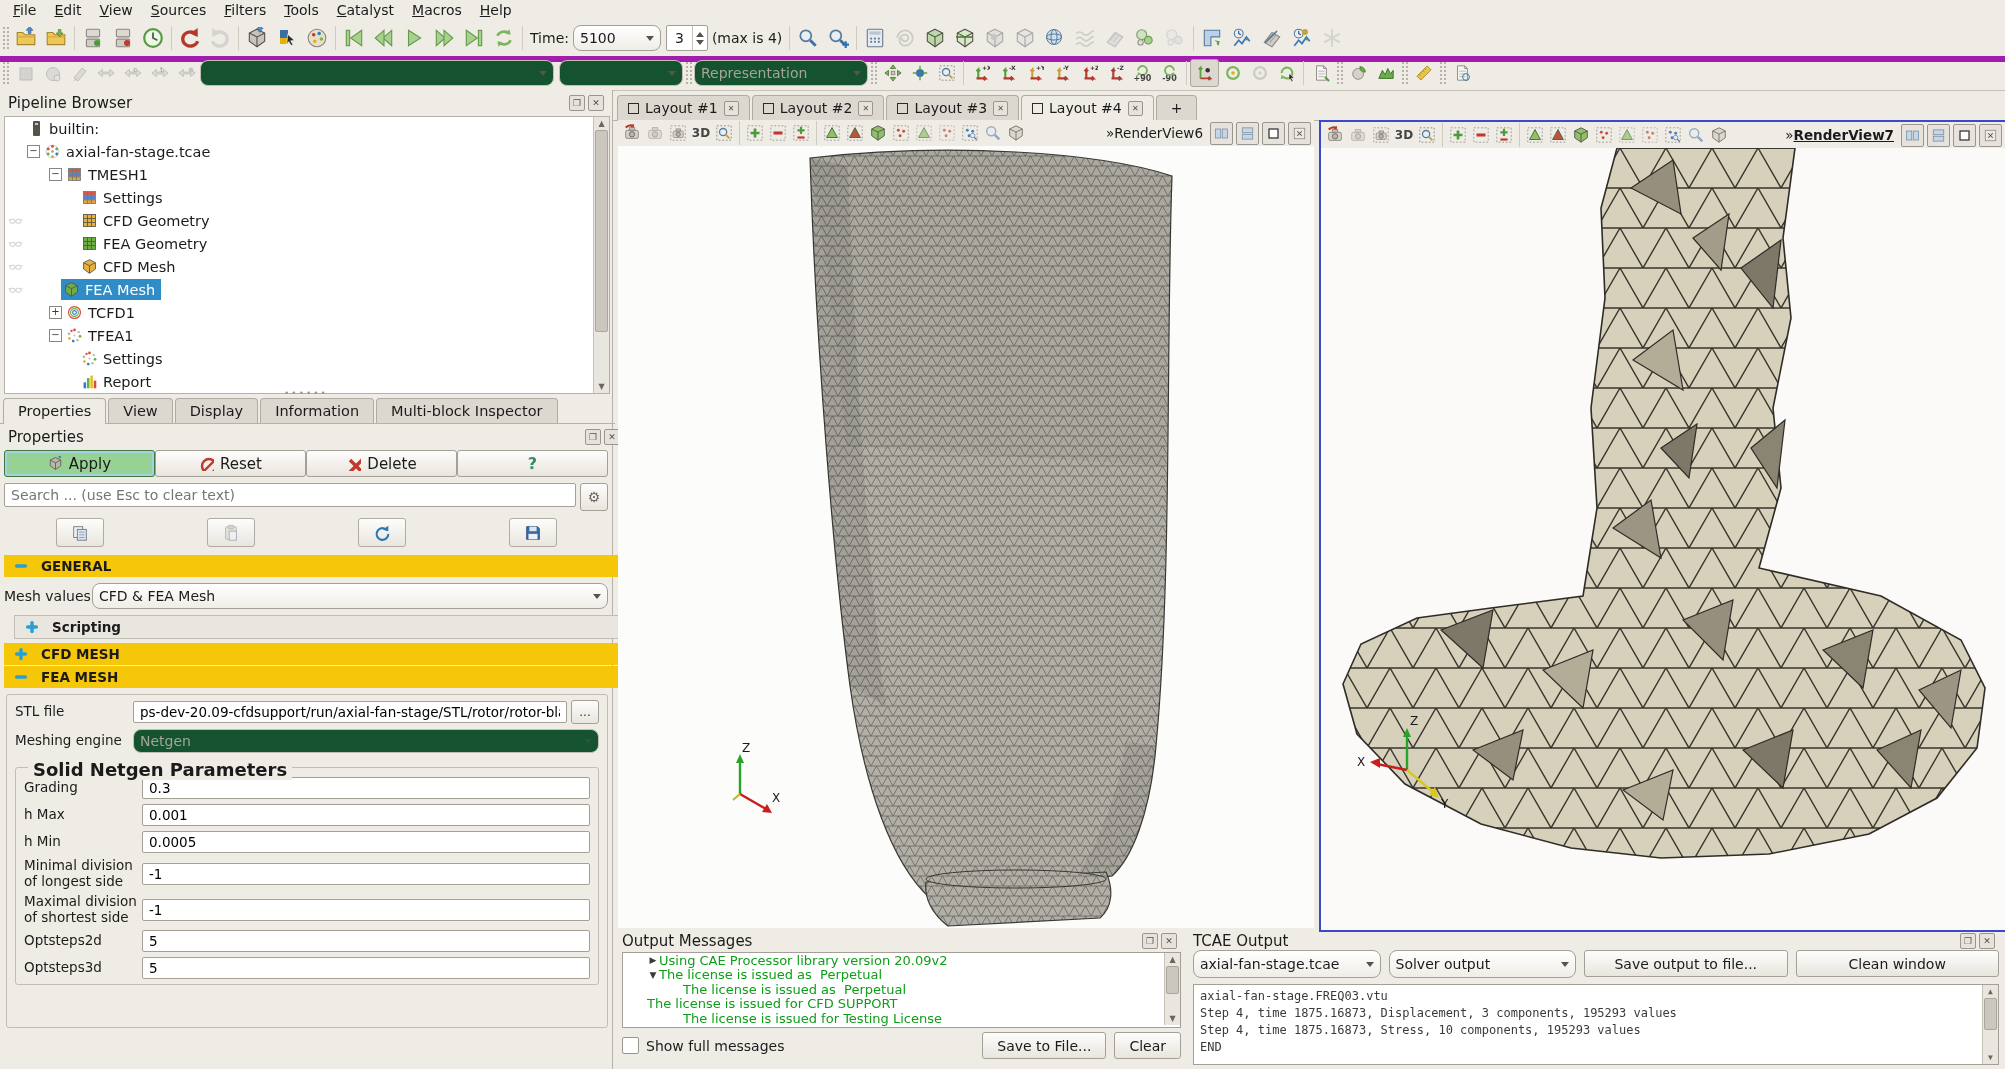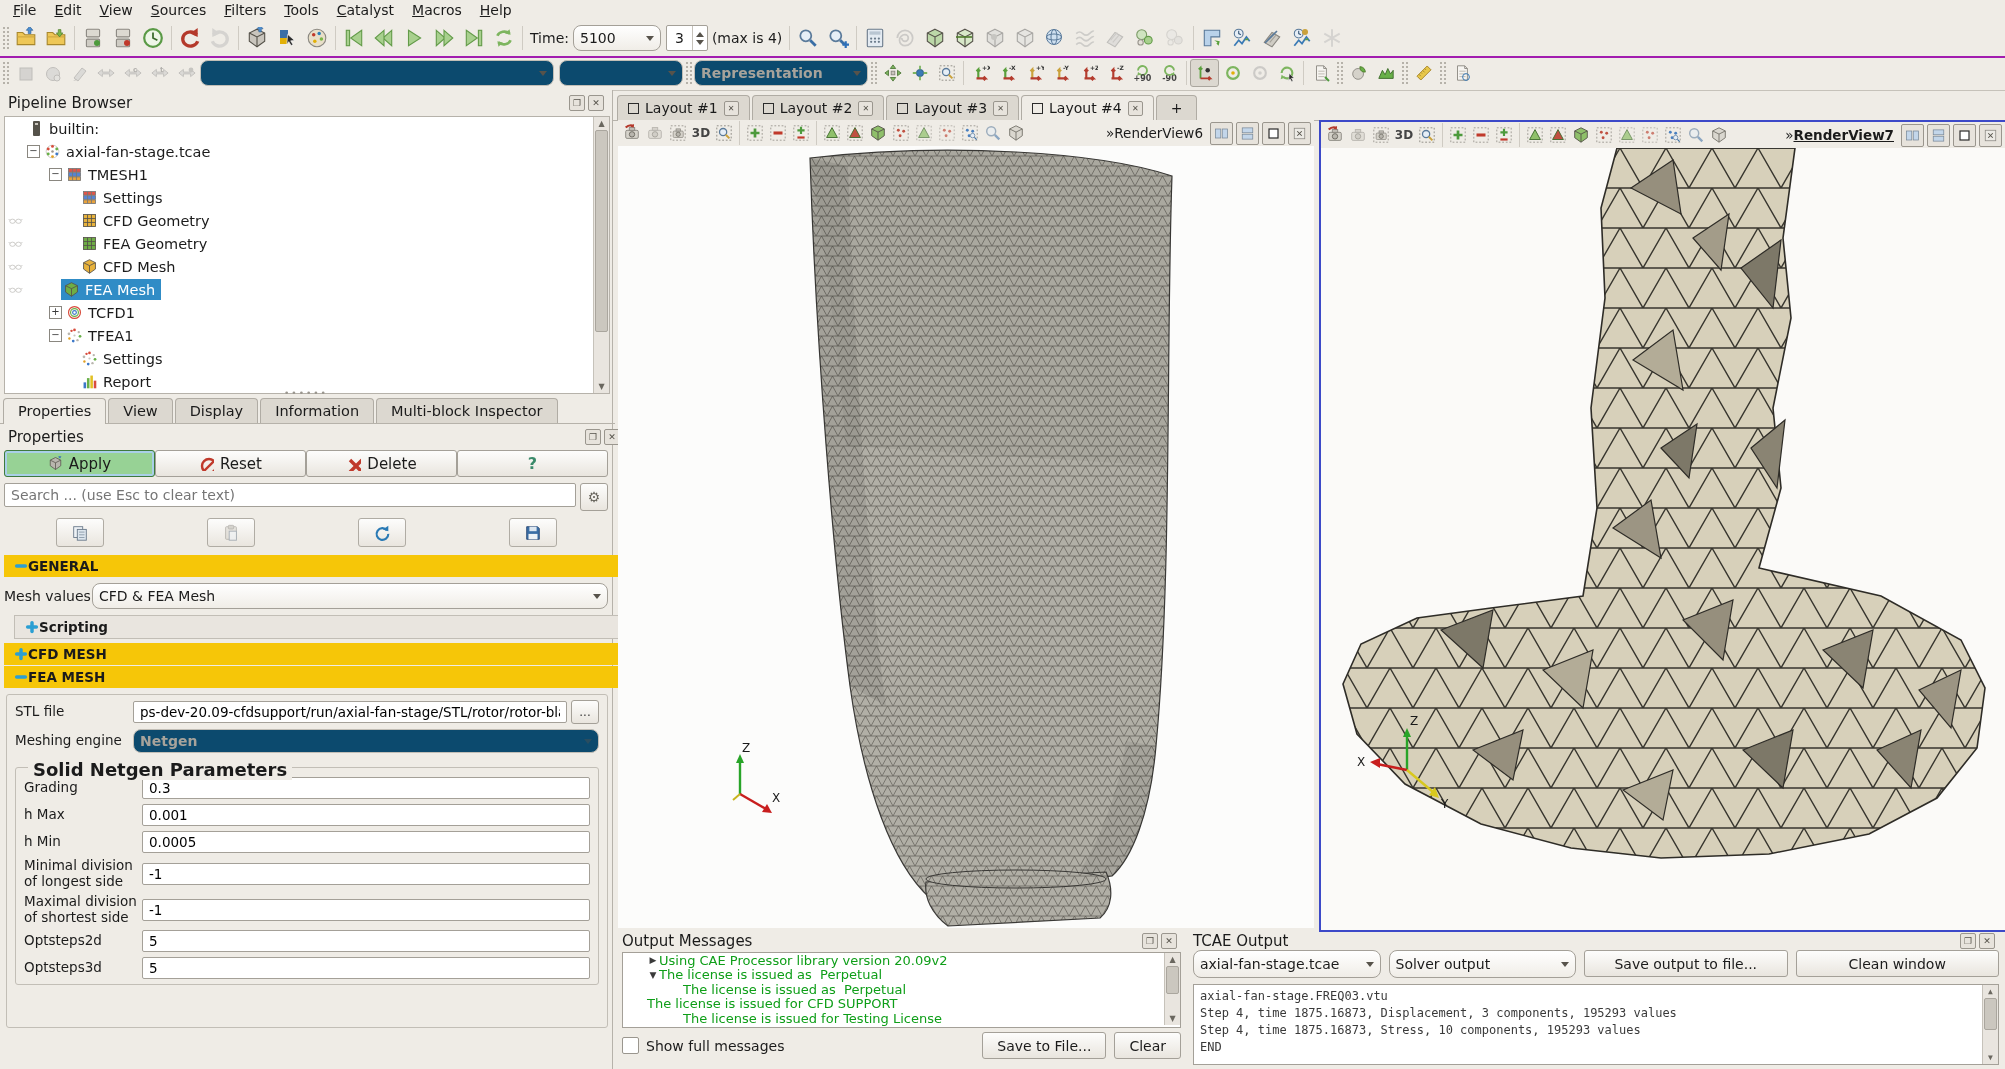--- a/index.html
+++ b/index.html
@@ -3,35 +3,35 @@
 <meta charset="utf-8">
 <style>
   html,body{margin:0;padding:0;background:#d8d4cc;}
   #root{position:relative;width:2005px;height:1069px;background:#efece6;overflow:hidden;
         font-family:"DejaVu Sans","Liberation Sans",sans-serif;font-size:14px;color:#1b1b1b;}
   .abs{position:absolute}
   
   #menubar{left:0;top:0;width:100%;height:20px;display:flex;align-items:center;padding-left:4px;background:#efece6;}
   .mi{display:inline-block;padding:1px 9px;font-size:14px;}
   .mi::first-letter{text-decoration:underline;}
-  #tb1{left:0;top:20px;width:100%;height:36px;display:flex;align-items:center;border-bottom:2px solid #a21caf;}
+  #tb1{left:0;top:20px;width:100%;height:36px;display:flex;align-items:center;border-bottom:6px solid #a21caf;}
   #tb2{left:0;top:56px;width:100%;height:34px;display:flex;align-items:center;border-bottom:1px solid #c6c2ba;}
   .tb{width:30px;height:30px;display:flex;align-items:center;justify-content:center;flex:0 0 auto;border-radius:3px;}
   .tb2{width:27px;height:26px;}
   .tb.pressed{background:#dcd8d0;border:1px solid #aaa69e;}
   .tb.dis{opacity:.45;filter:grayscale(1);}
   .sep{width:1px;height:24px;background:#cfcbc3;margin:0 3px;flex:0 0 auto;}
   .grip{width:7px;height:24px;flex:0 0 auto;margin:0 2px;
         background:radial-gradient(circle,#b6b2aa 1px,transparent 1.3px);background-size:4px 4px;}
   .i{width:22px;height:22px;}  .is{width:18px;height:18px;}  .iss{width:15px;height:15px;}
   .lbl{font-size:14px;padding:0 4px;white-space:nowrap;}
   .combo{height:24px;border:1px solid #a4a098;border-radius:8px;background:linear-gradient(#ffffff,#f0ede7);
          display:flex;align-items:center;padding:0 6px;font-size:14px;gap:6px;}
   .combo .car{margin-left:auto;width:0;height:0;border-left:4px solid transparent;border-right:4px solid transparent;border-top:5px solid #57534b;}
-  .combo.dis{color:#a7a39b;background:#0c4a6e;border-color:#c2beb6;font-weight:bold;}
+  .combo.dis{color:#a7a39b;background:#14532d;border-color:#c2beb6;}
   .spin{height:24px;border:1px solid #a4a098;border-radius:2px;background:#fff;display:flex;align-items:center;}
   .spin .val{padding:0 8px;font-size:14px;}
   .spin .arrs{display:flex;flex-direction:column;border-left:1px solid #c6c2ba;height:100%;justify-content:center;padding:0 3px;gap:3px;}
   .uarr{width:0;height:0;border-left:4px solid transparent;border-right:4px solid transparent;border-bottom:5px solid #57534b;}
   .darr{width:0;height:0;border-left:4px solid transparent;border-right:4px solid transparent;border-top:5px solid #57534b;}
   .subtxt{font-size:8px;color:#444;margin-top:-4px;}
   
   #leftpanel{left:0;top:90px;width:612px;height:979px;background:#efece6;border-right:1px solid #b6b2aa;}
   .docktitle{font-size:15px;padding:4px 8px 2px 8px;display:flex;align-items:center;}
   .dockbtns{margin-left:auto;display:flex;gap:3px;}
@@ -59,21 +59,21 @@
   .ric{font-weight:bold;}
   #searchrow{left:4px;top:393px;width:604px;display:flex;gap:4px;}
   .search{flex:1;height:22px;border:1px solid #a4a098;border-radius:2px;background:#fff;padding:0 6px;font-size:14px;color:#6d28d9;
           font-family:"DejaVu Sans","Liberation Sans",sans-serif;}
   .gearbtn{width:26px;height:26px;border:1px solid #a4a098;border-radius:3px;background:linear-gradient(#fdfdfc,#e9e5de);
            display:flex;align-items:center;justify-content:center;color:#6a675f;font-size:14px;}
   .ic-gear::before{content:"⚙";}
   #iconrow{left:4px;top:428px;width:604px;display:flex;justify-content:space-around;}
   .ibtn{width:46px;height:27px;border:1px solid #b0aca4;border-radius:3px;background:linear-gradient(#fdfdfc,#e9e5de);
         display:flex;align-items:center;justify-content:center;}
-  .hdr{left:4px;width:604px;height:22px;display:flex;align-items:center;gap:0;padding-left:10px;font-weight:bold;font-size:13.5px;}
+  .hdr{left:4px;width:604px;height:22px;display:flex;align-items:center;gap:13px;padding-left:10px;font-weight:bold;font-size:13.5px;}
   .hdr.yellow{background:#f6c608;}
   .hdr.plain{left:14px;width:594px;background:#e9e5df;border:1px solid #c2beb6;}
   .mrow{left:4px;width:604px;display:flex;align-items:center;}
   .mlab{font-size:14px;}
   #feaframe{left:6px;top:580px;width:600px;height:332px;border:1px solid #c2beb6;border-radius:3px;}
   .frow{display:flex;align-items:center;margin:5px 8px;}
   .flab{width:118px;font-size:13.5px;line-height:1.15;flex:0 0 auto;}
   .fin{flex:1;height:20px;border:1px solid #a4a098;border-radius:2px;background:#fff;padding:0 6px;font-size:13.5px;
        font-family:"DejaVu Sans","Liberation Sans",sans-serif;}
   .grpbox{margin:4px 8px;border:1px solid #c2beb6;border-radius:3px;position:relative;padding-top:4px;}

